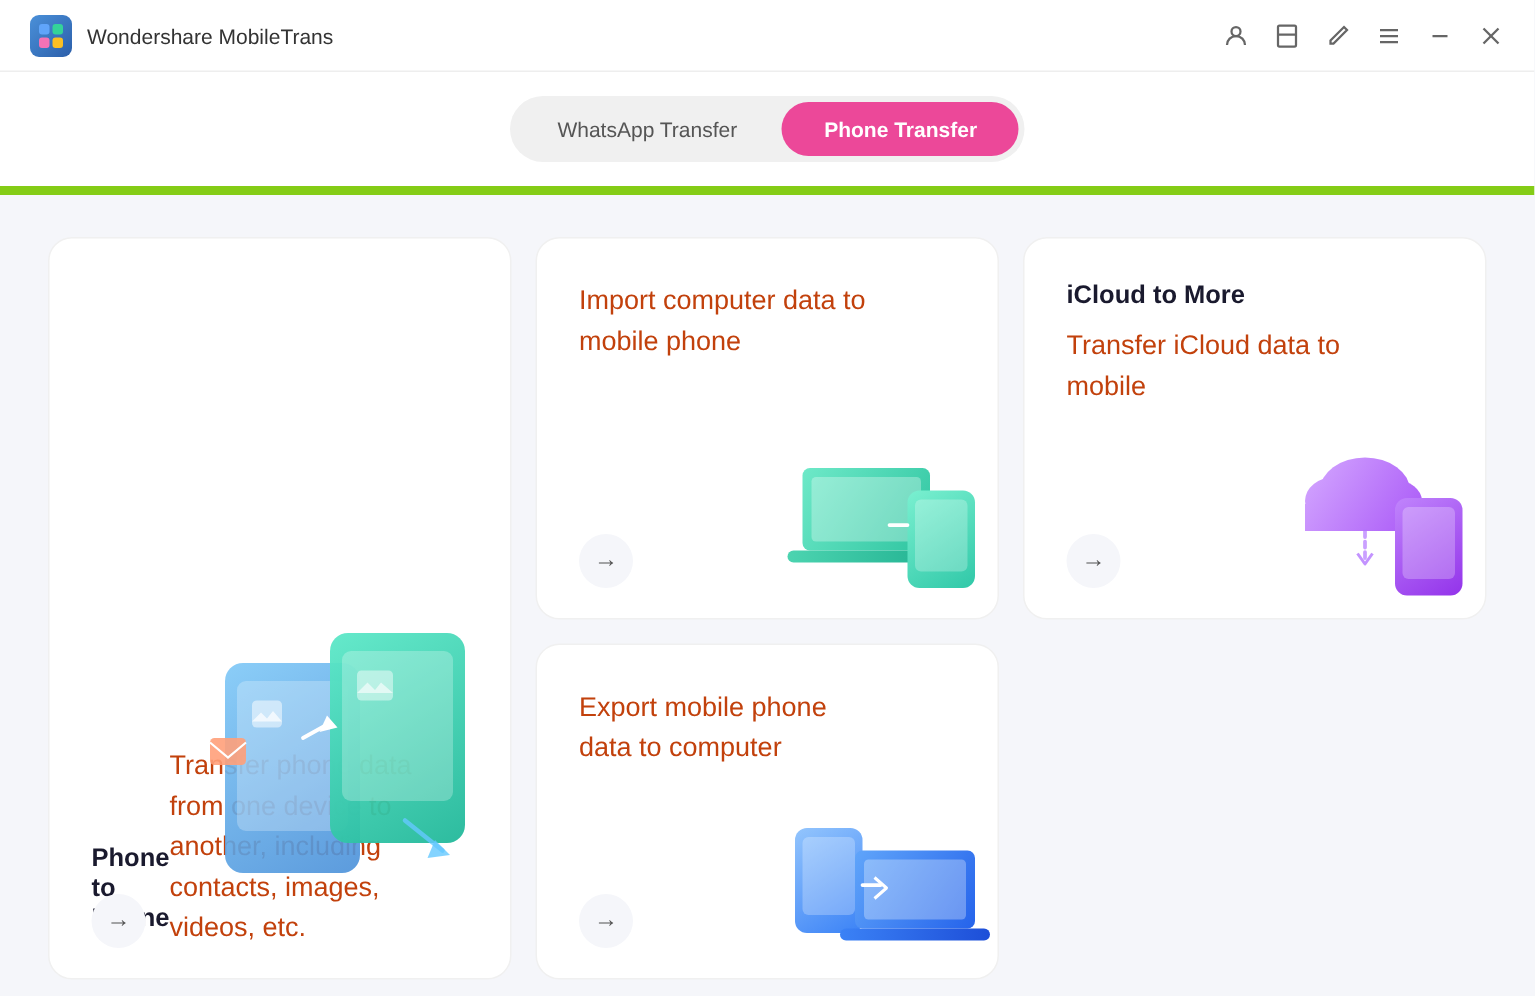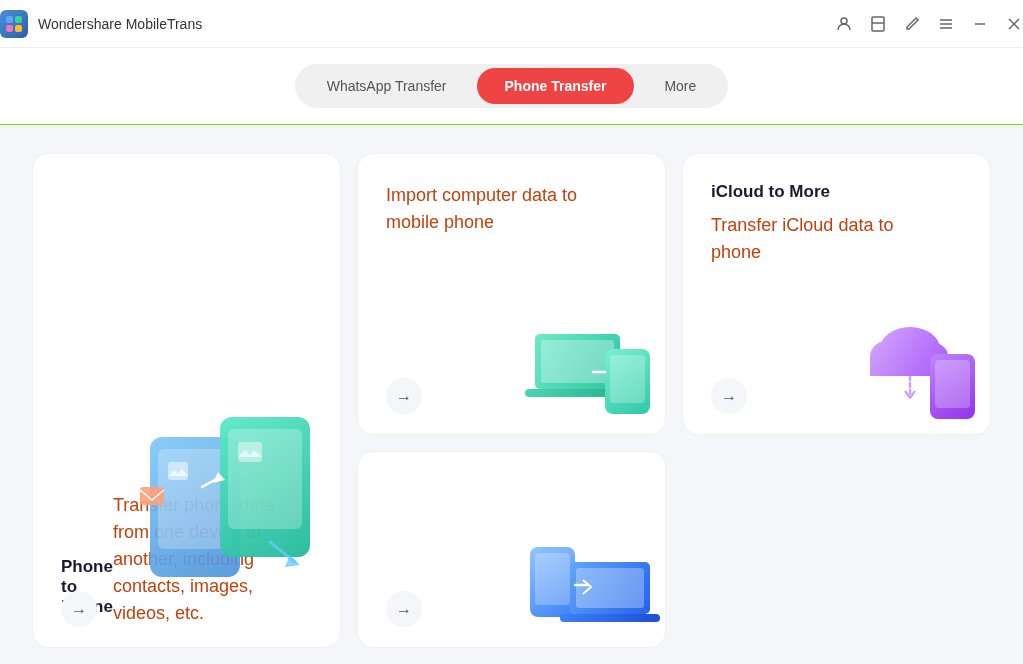--- a/index.html
+++ b/index.html
@@ -10,21 +10,21 @@
       height: 664px;
       overflow: hidden;
       user-select: none;
     }
     
     .titlebar {
       display: flex;
       align-items: center;
       justify-content: space-between;
       background: #ffffff;
-      padding: 0 0;
+      padding: 0 20px;
       height: 48px;
       border-bottom: 1px solid #eee;
     }
     .titlebar-left {
       display: flex;
       align-items: center;
       gap: 10px;
     }
     .app-icon {
       width: 28px;
@@ -60,21 +60,21 @@
     }
     .close-icon-btn { color: #666; }
 
     
     .navbar {
       background: #ffffff;
       padding: 16px 0 0 0;
       display: flex;
       justify-content: center;
       gap: 4px;
-      border-bottom: 1px solid #84cc16;
+      border-bottom: 6px solid #84cc16;
       padding-bottom: 0;
     }
     .nav-tabs-container {
       display: flex;
       background: #f0f0f0;
       border-radius: 50px;
       padding: 4px;
       gap: 2px;
       margin-bottom: 16px;
     }
@@ -84,21 +84,21 @@
       font-size: 14px;
       font-weight: 500;
       cursor: pointer;
       color: #555;
       background: transparent;
       border: none;
       transition: all 0.2s;
       white-space: nowrap;
     }
     .nav-tab.active {
-      background: #ef4444;
+      background: #ec4899;
       color: white;
       font-weight: 600;
     }
 
     
     .main-content {
       padding: 28px 32px;
       background: #f5f6fa;
       height: calc(664px - 48px - 65px);
       overflow: hidden;
@@ -250,21 +250,20 @@
         <line x1="14" y1="4" x2="4" y2="14"></line>
       </svg>
     </div>
   </div>
 </div>
 
 <div class="navbar">
   <div class="nav-tabs-container">
     <button class="nav-tab">WhatsApp Transfer</button>
     <button class="nav-tab active">Phone Transfer</button>
-    <button class="nav-tab">More</button>
   </div>
 </div>
 
 <div class="main-content">
   <div class="cards-grid">
 
     <div class="card card-large">
       <div class="card-title">Phone to Phone</div>
       <div class="card-desc">Transfer phone data from one device to another, including contacts, images, videos, etc.</div>
 
@@ -333,21 +332,21 @@
               <stop offset="100%" stop-color="#30c8a8"></stop>
             </linearGradient>
           </defs>
         </svg>
       </div>
       <div class="card-arrow">→</div>
     </div>
 
     <div class="card">
       <div class="card-title">iCloud to More</div>
-      <div class="card-desc">Transfer iCloud data to phone</div>
+      <div class="card-desc">Transfer iCloud data to mobile</div>
       <div class="illustration illus-icloud">
         <svg width="150" height="120" viewBox="0 0 150 120" fill="none">
 
           <ellipse cx="70" cy="35" rx="30" ry="22" fill="url(#cloudPurple)"></ellipse>
           <ellipse cx="50" cy="42" rx="20" ry="16" fill="url(#cloudPurple)"></ellipse>
           <ellipse cx="90" cy="42" rx="18" ry="14" fill="url(#cloudPurple)"></ellipse>
           <rect x="30" y="44" width="78" height="18" rx="0" fill="url(#cloudPurple)"></rect>
 
           <path d="M70 62 L70 80" stroke="rgba(180,120,255,0.7)" stroke-width="2.5" stroke-dasharray="4,3" stroke-linecap="round"></path>
           <path d="M65 77 L70 84 L75 77" fill="none" stroke="rgba(180,120,255,0.8)" stroke-width="2" stroke-linejoin="round"></path>
@@ -363,20 +362,21 @@
               <stop offset="0%" stop-color="#c084fc"></stop>
               <stop offset="100%" stop-color="#9333ea"></stop>
             </linearGradient>
           </defs>
         </svg>
       </div>
       <div class="card-arrow">→</div>
     </div>
 
     <div class="card">
+      <div class="card-desc">Export mobile phone data to computer</div>
       <div class="illustration illus-export">
         <svg width="150" height="120" viewBox="0 0 150 120" fill="none">
 
           <rect x="15" y="20" width="45" height="70" rx="8" fill="url(#phoneBlue2)"></rect>
           <rect x="20" y="26" width="35" height="52" rx="4" fill="rgba(255,255,255,0.25)"></rect>
 
           <rect x="55" y="35" width="80" height="52" rx="5" fill="url(#laptopBlue)"></rect>
           <rect x="61" y="41" width="68" height="40" rx="3" fill="rgba(255,255,255,0.3)"></rect>
           <rect x="45" y="87" width="100" height="8" rx="4" fill="url(#laptopBlueDark)"></rect>
 

